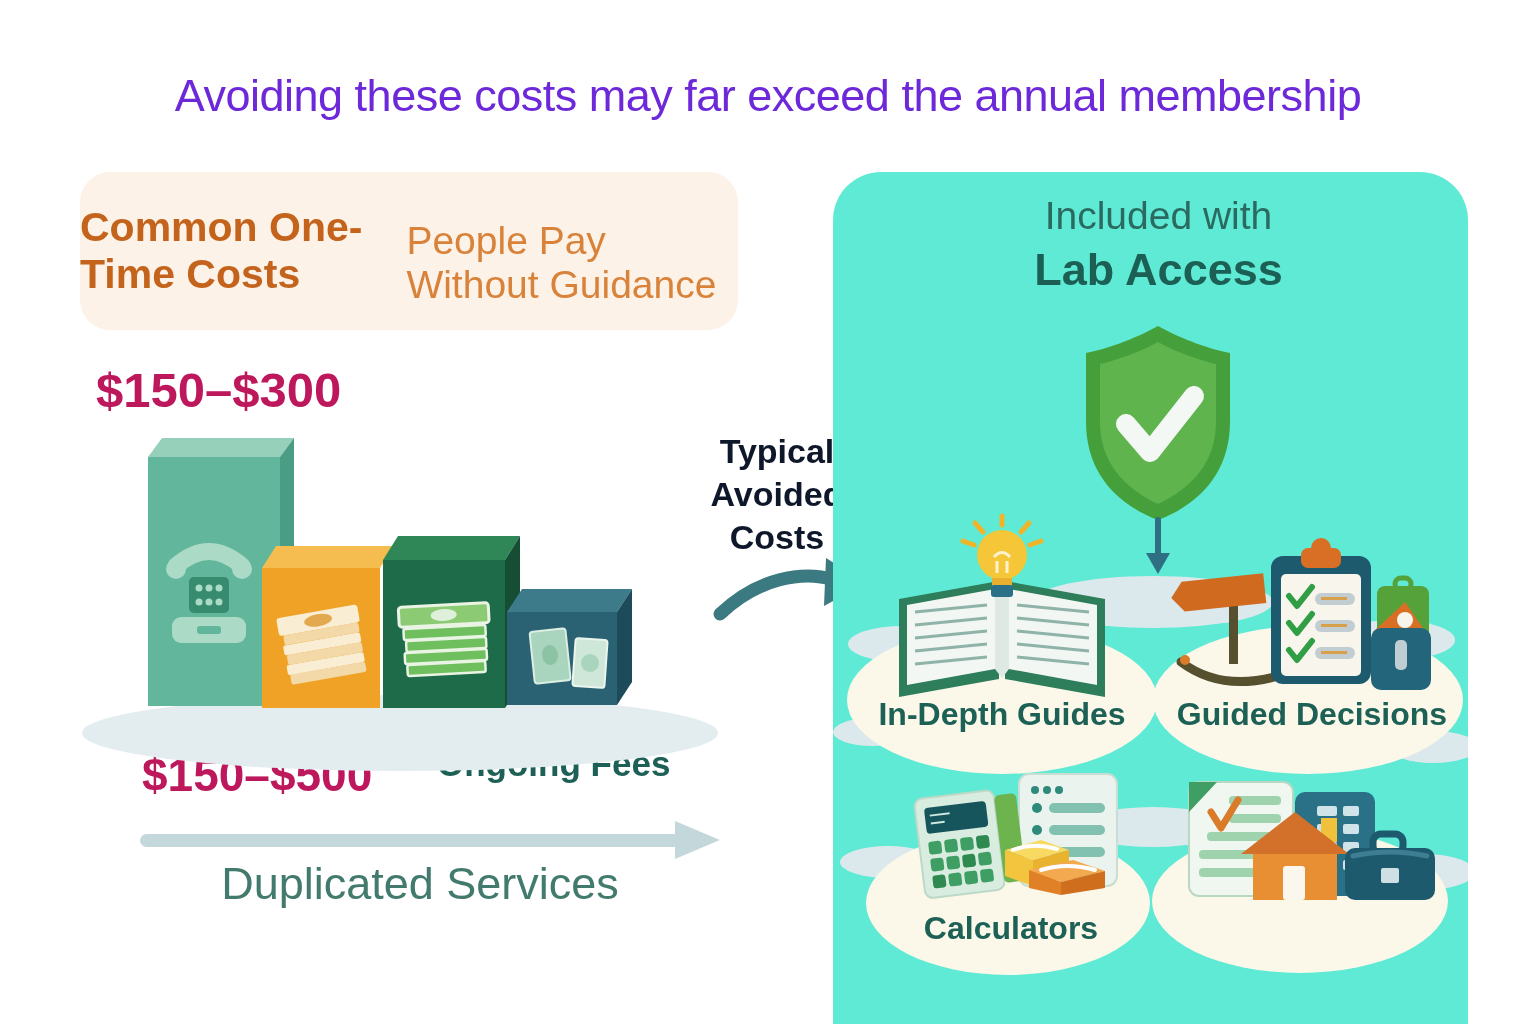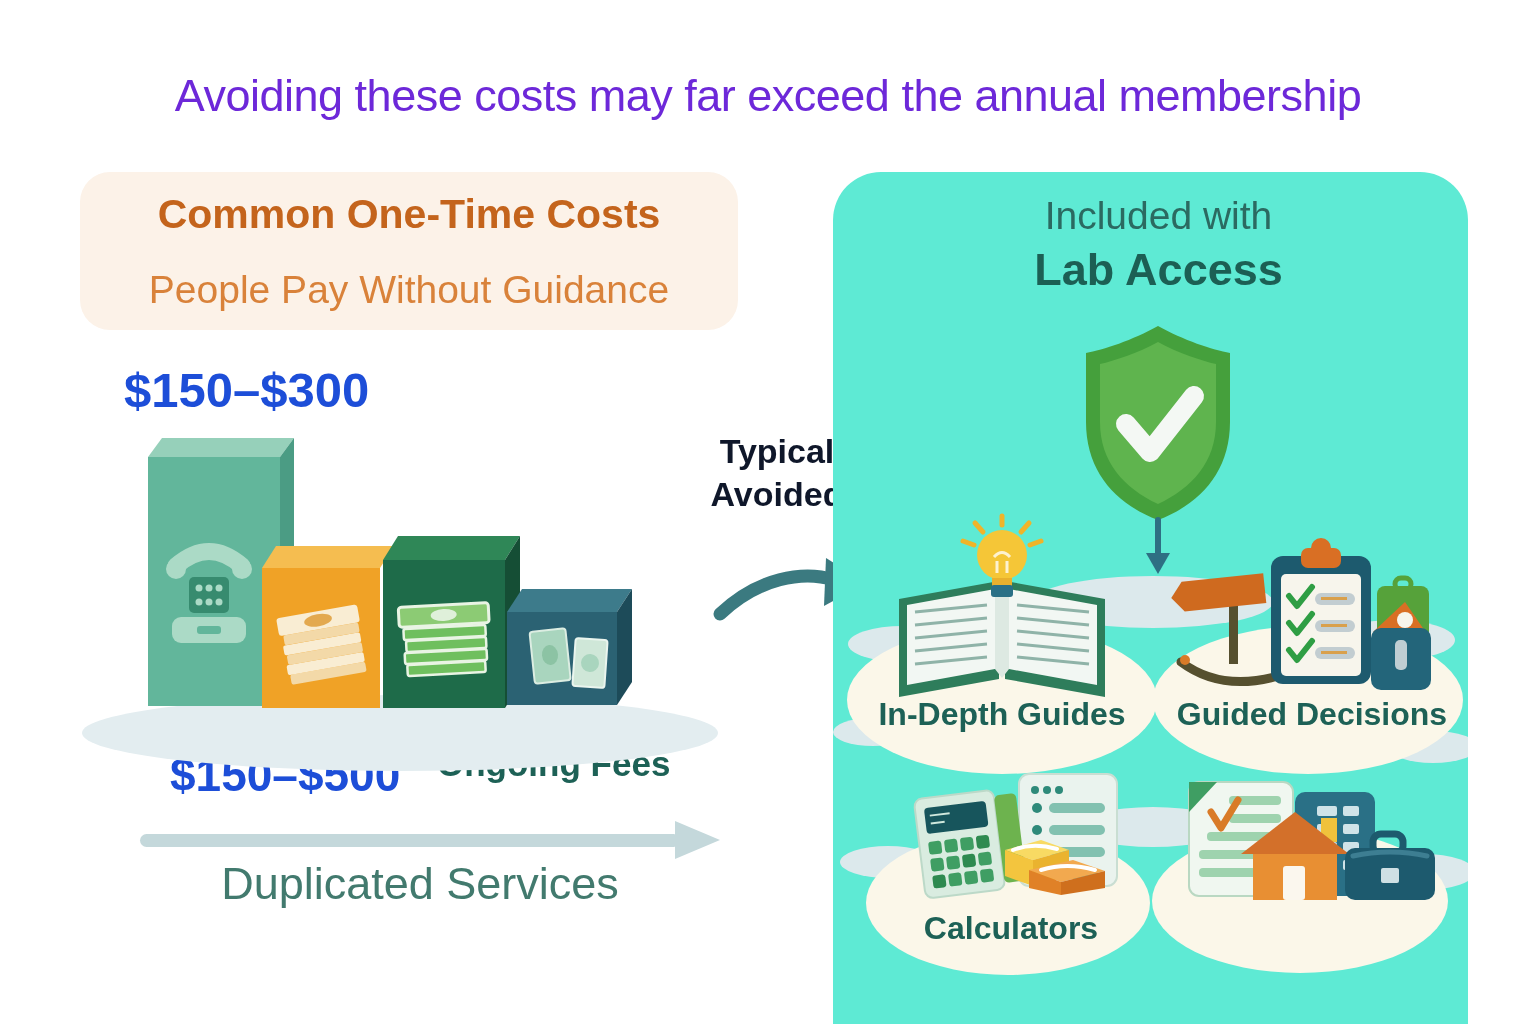--- a/index.html
+++ b/index.html
@@ -8,25 +8,25 @@
     background:#ffffff;
     font-family:"Liberation Sans", sans-serif;
   }
   .abs{position:absolute;}
   .title{
     left:0;top:70px;width:1536px;text-align:center;
     font-size:45px;font-weight:400;color:#6d28d9;letter-spacing:-0.5px;
   }
   .costs-box{
     left:80px;top:172px;width:658px;height:158px;border-radius:30px;
-    background:#fcf2e8;display:flex;flex-direction:column;align-items:center;justify-content:center;gap:6px;
+    background:#fcf2e8;display:flex;align-items:center;justify-content:center;gap:6px;
   }
   .costs-line1{font-size:41px;font-weight:700;color:#c4641c;}
   .costs-line2{font-size:39px;font-weight:400;color:#d9823a;margin-top:24px;}
-  .price{font-weight:700;color:#1d4ed8;margin-left:28px;}
+  .price{font-weight:700;color:#be185d;}
   .price-top{left:96px;top:362px;font-size:49px;}
   .price-mid{left:378px;top:455px;font-size:49px;}
   .price-bottom{left:142px;top:748px;font-size:46px;}
   .ongoing{left:437px;top:744px;font-size:35px;font-weight:700;color:#1d6156;}
   .typical{
     left:692px;top:430px;width:170px;text-align:center;
     font-size:34px;line-height:43px;font-weight:700;color:#0f172a;
   }
   .duplicated{
     left:120px;top:858px;width:600px;text-align:center;
@@ -125,20 +125,21 @@
           <rect x="504" y="214" width="32" height="48" rx="3" fill="#cfe7d8" stroke="#eaf5ee" stroke-width="2"></rect>
           <circle cx="520" cy="238" r="9" fill="#a9d5be"></circle>
         </g>
       </g>
     </g>
   </svg>
 
   <div class="abs typical">
     <div>Typical</div>
     <div>Avoided</div>
+    <div>Costs</div>
   </div>
   <svg class="abs" style="left:698px;top:556px" width="170" height="92" viewBox="0 0 170 92">
     <path d="M22 58 C 60 22 105 14 136 24" stroke="#3b7a80" stroke-width="13" fill="none" stroke-linecap="round"></path>
     <polygon points="128,2 168,27 126,50" fill="#3b7a80"></polygon>
   </svg>
 
   <svg class="abs" style="left:135px;top:818px" width="600" height="44" viewBox="0 0 600 44">
     <rect x="5" y="16" width="540" height="13" rx="6.5" fill="#c4d8db"></rect>
     <polygon points="540,3 585,22 540,41" fill="#c4d8db"></polygon>
   </svg>

